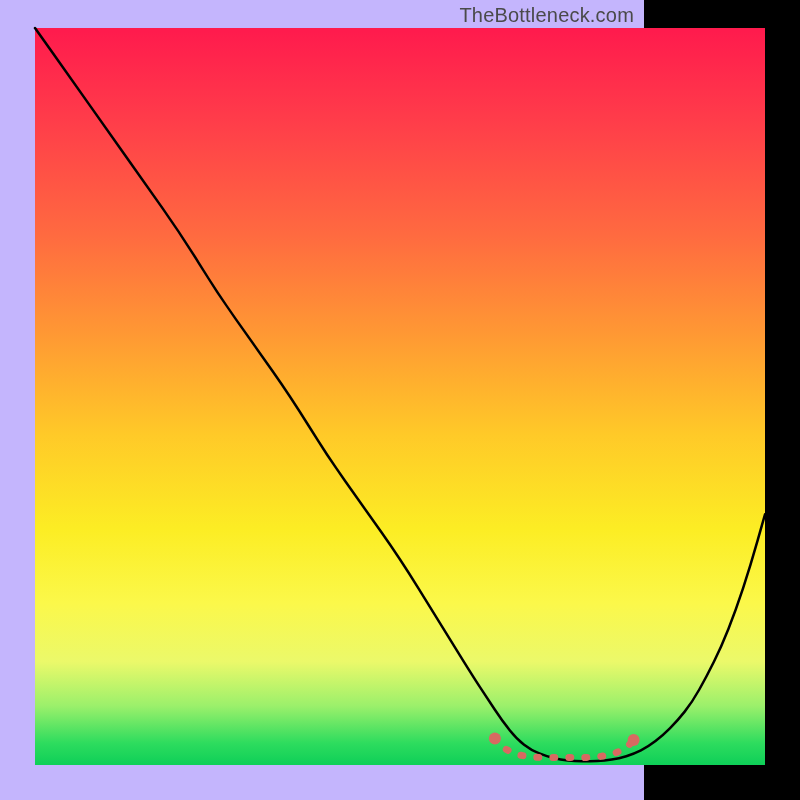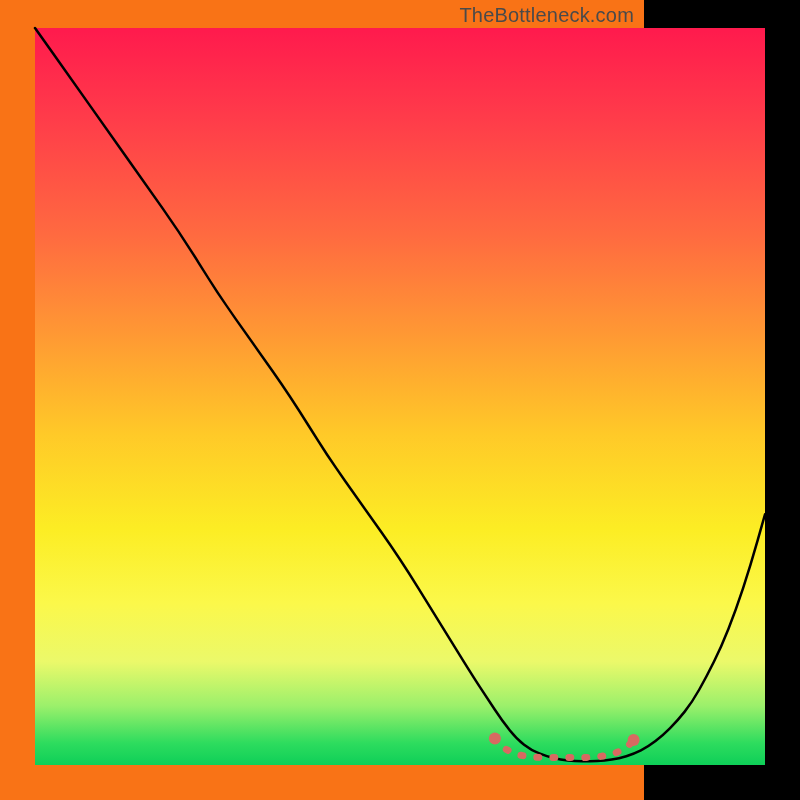--- a/index.html
+++ b/index.html
@@ -8,21 +8,21 @@
     width: 800px;
     height: 800px;
     background: #000;
     font-family: Arial, Helvetica, sans-serif;
     overflow: hidden;
   }
   .stage {
     position: relative;
     width: 644px;
     height: 800px;
-    background: #f97316;
+    background: #c4b5fd;
   }
   .watermark {
     position: absolute;
     top: 4px;
     right: 10px;
     color: #4a4a4a;
     font-size: 20px;
     font-weight: 500;
     letter-spacing: 0.2px;
     z-index: 5;

